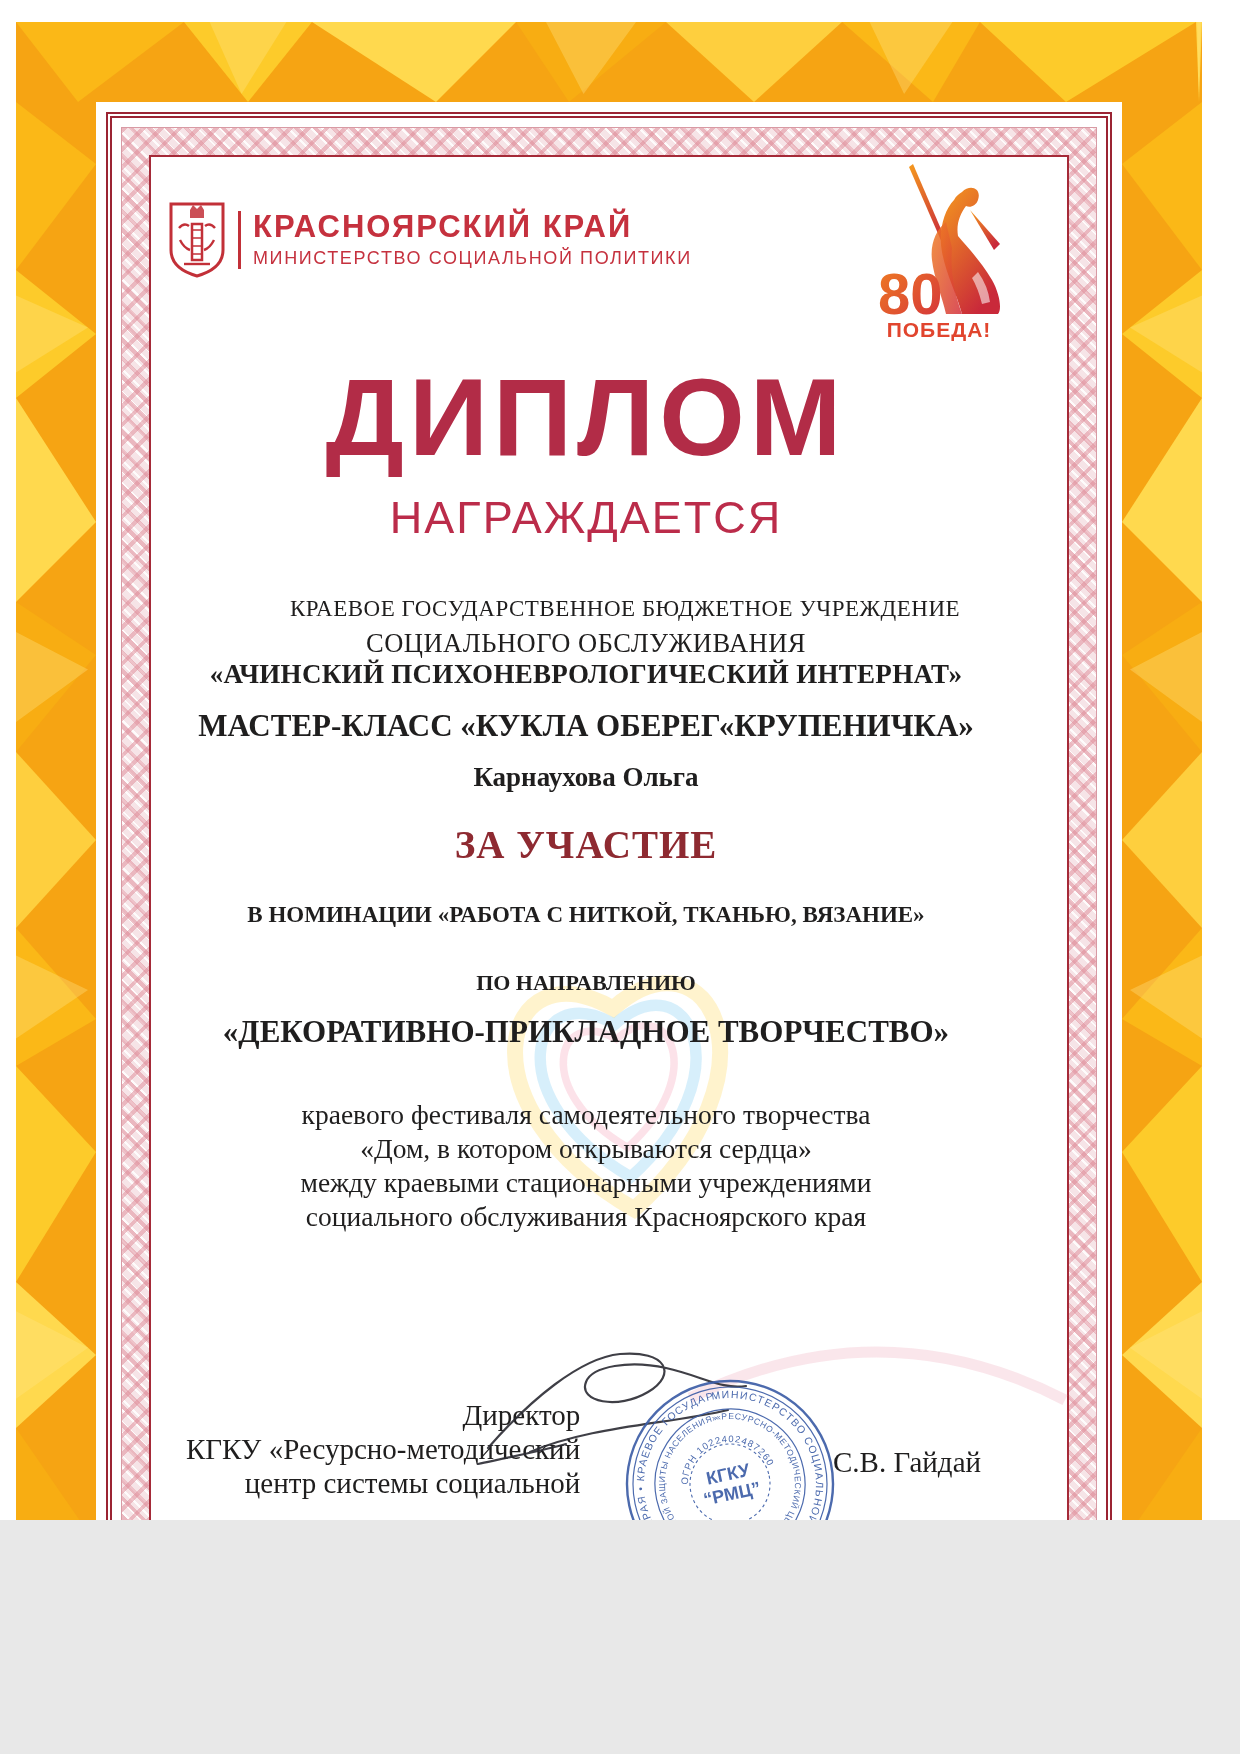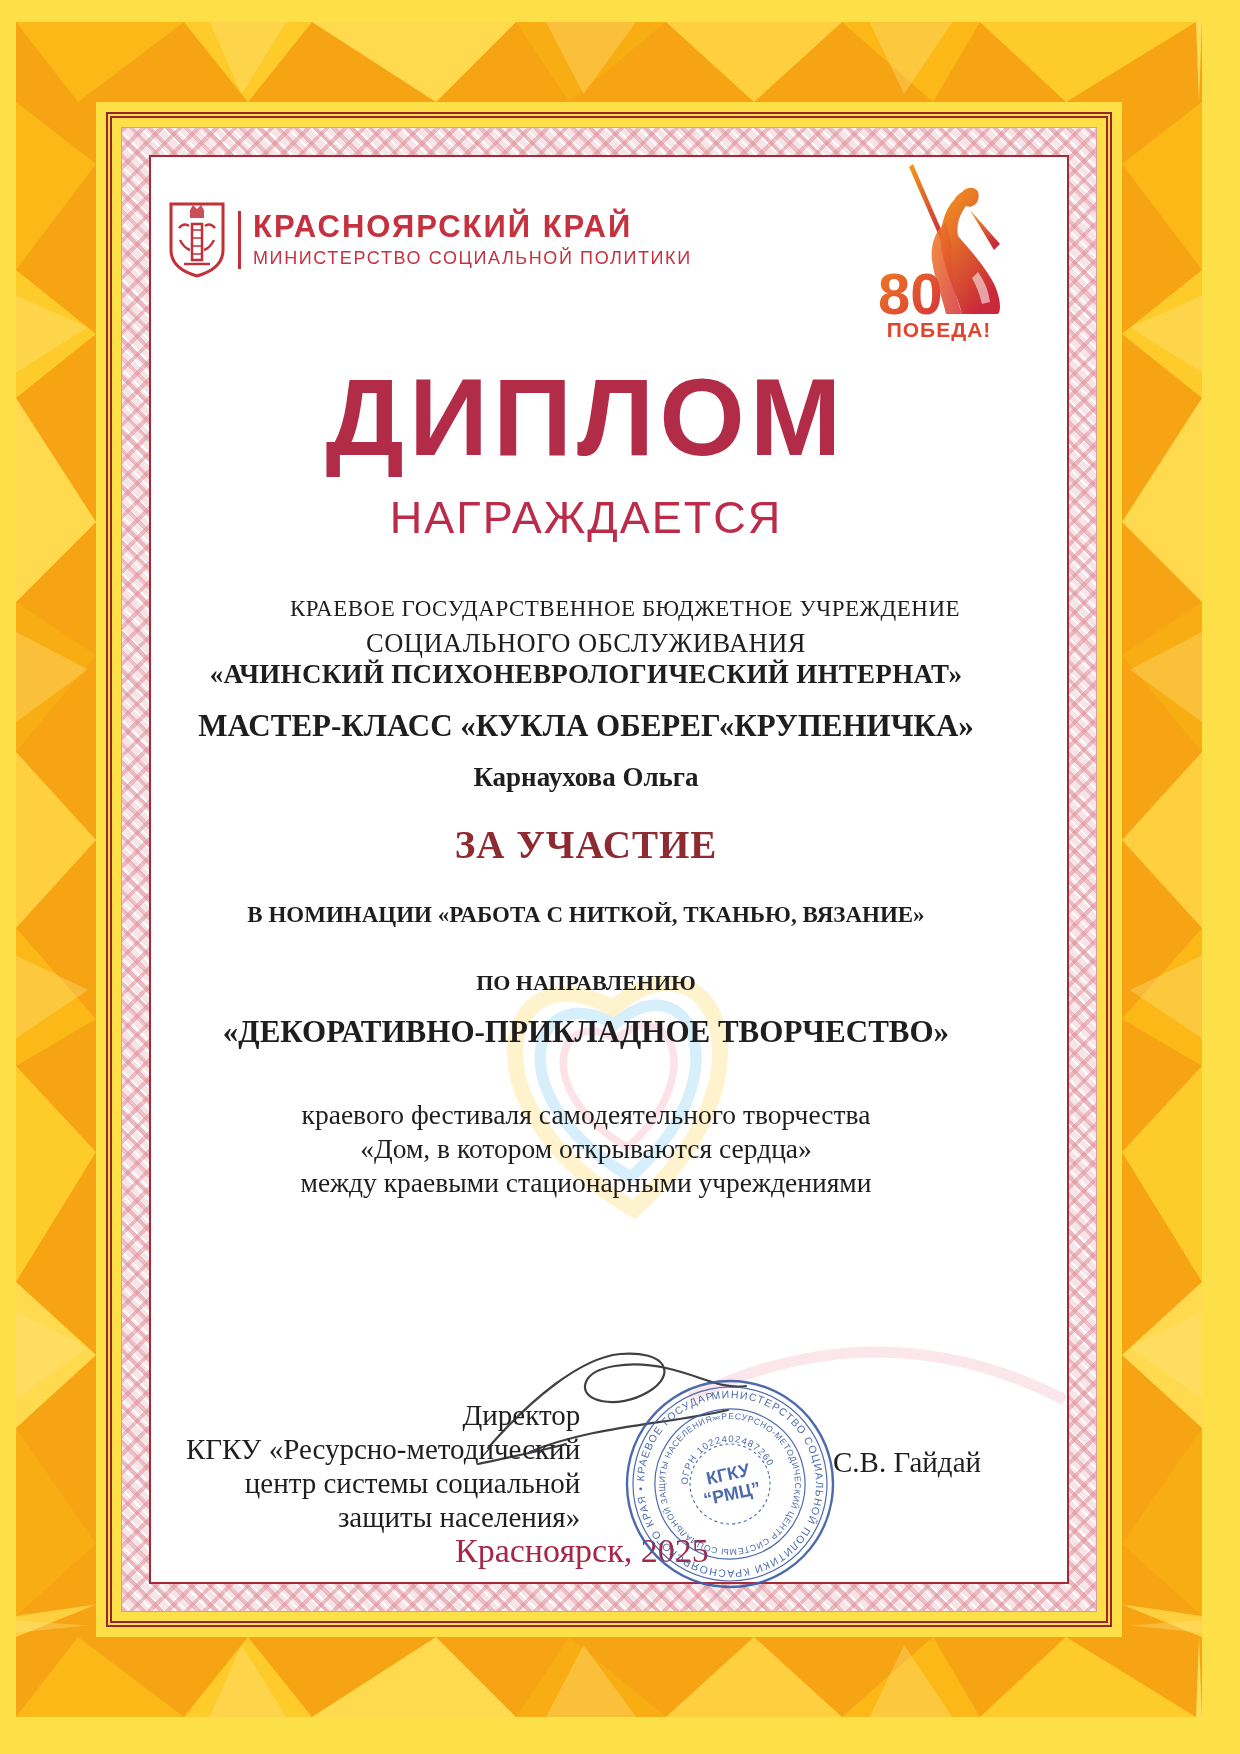--- a/index.html
+++ b/index.html
@@ -1,16 +1,16 @@
 <!DOCTYPE html>
 <html><head>
 <meta charset="utf-8">
 <style>
   html,body{margin:0;padding:0;background:#e8e8e8;}
-  .page{position:relative;width:1240px;height:1754px;background:#fde047;overflow:hidden;
+  .page{position:relative;width:1240px;height:1520px;background:#ffffff;overflow:hidden;
         font-family:"Liberation Serif",serif;color:#1f1e1e;}
   .frame-wrap{position:absolute;left:16px;top:22px;width:1186px;height:1695px;}
   #polyband{position:absolute;left:0;top:0;}
   .line-maroon{position:absolute;inset:90px;border:6px double #9b2433;}
   .lattice{position:absolute;inset:105px;border:1px solid #d89aa4;
     background-color:#f6e4e7;
     background-image:
       repeating-linear-gradient(45deg, rgba(223,139,152,.50) 0 4px, transparent 4px 13px),
       repeating-linear-gradient(135deg, rgba(223,139,152,.50) 0 4px, transparent 4px 13px),
       repeating-linear-gradient(45deg, rgba(255,255,255,.85) 5px 7px, transparent 7px 13px);}
@@ -185,26 +185,26 @@
   <div class="abs ctext person">Карнаухова Ольга</div>
 
   <div class="abs ctext za">ЗА УЧАСТИЕ</div>
   <div class="abs ctext nomination">В НОМИНАЦИИ «РАБОТА С НИТКОЙ, ТКАНЬЮ, ВЯЗАНИЕ»</div>
   <div class="abs ctext po-naprav">ПО НАПРАВЛЕНИЮ</div>
   <div class="abs ctext dekor">«ДЕКОРАТИВНО-ПРИКЛАДНОЕ ТВОРЧЕСТВО»</div>
 
   <div class="abs ctext fest f1">краевого фестиваля самодеятельного творчества</div>
   <div class="abs ctext fest f2">«Дом, в котором открываются сердца»</div>
   <div class="abs ctext fest f3">между краевыми стационарными учреждениями</div>
+  <div class="abs ctext fest f4">социального обслуживания Красноярского края</div>
 
   <div class="abs director">
     <div>Директор</div>
     <div>КГКУ «Ресурсно-методический</div>
     <div>центр системы социальной</div>
-    <div>защиты населения»</div>
   </div>
   <div class="abs gaidai">С.В. Гайдай</div>
   <div class="abs place-year">Красноярск, 2025</div>
 
   <svg class="sig-svg" width="300" height="160" viewBox="0 0 300 160">
     <g fill="none" stroke="#2b2b33" stroke-width="2.2" opacity=".9" stroke-linecap="round">
       <path d="M18 118 C 60 70 110 28 150 24 C 196 20 208 44 178 62 C 148 80 108 72 116 52 C 122 36 160 30 196 38 C 232 46 252 60 276 56"></path>
       <path d="M60 122 C 120 96 200 94 258 80"></path>
       <path d="M8 134 C 36 128 66 122 96 114"></path>
     </g>

